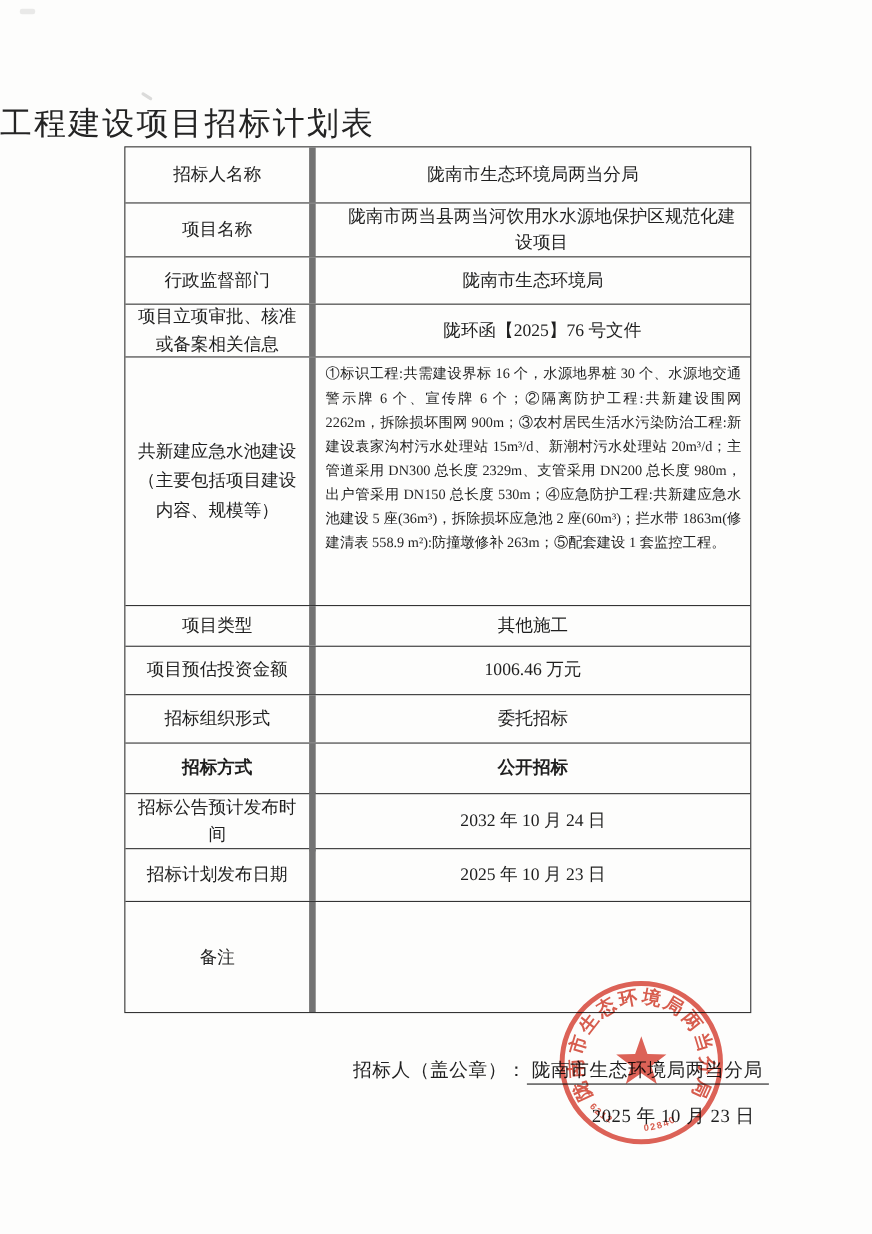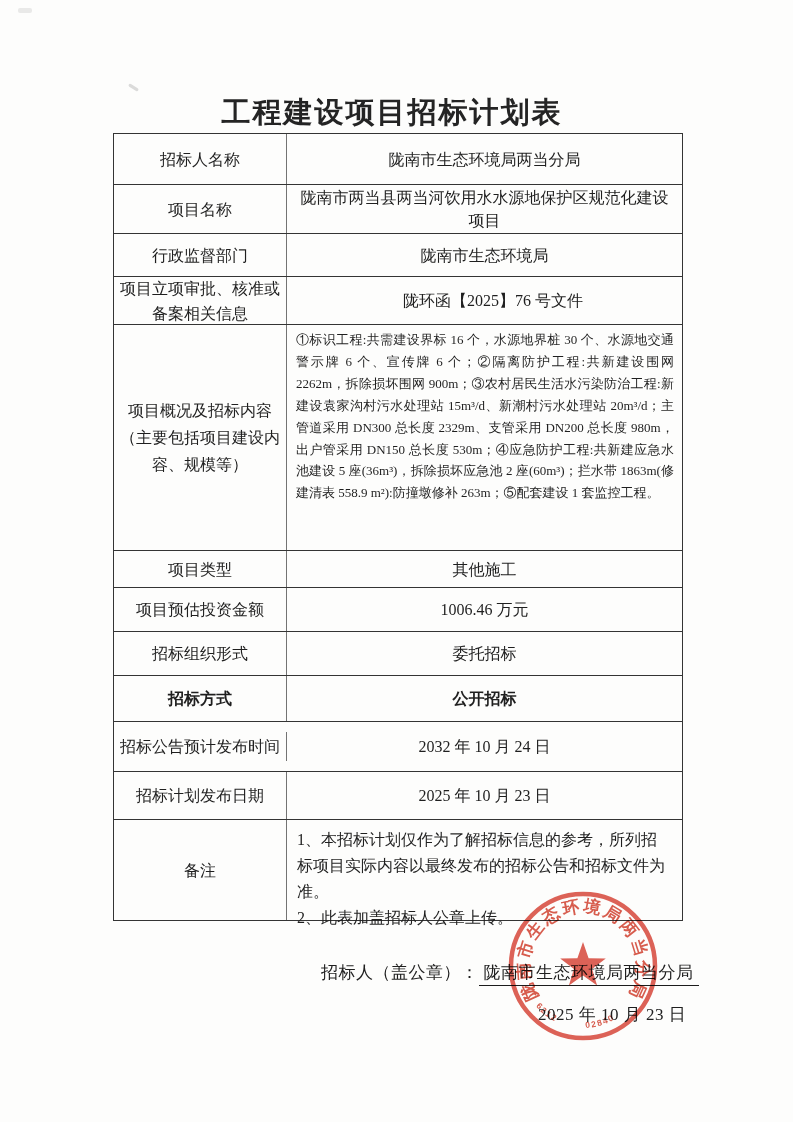--- a/index.html
+++ b/index.html
@@ -15,45 +15,45 @@
     color:#1f1f1f;
     overflow:hidden;
   }
   
   .smudge{position:absolute;background:#9a9a9a;opacity:.35;border-radius:2px;}
   .smudge-1{left:128px;top:86px;width:11px;height:3px;transform:rotate(32deg);}
   .smudge-2{left:18px;top:8px;width:14px;height:5px;opacity:.2;}
 
   .doc-title{
     position:absolute;left:0;top:93px;width:784px;
-    text-align:center;
+    text-align:left;
     font-family:"Liberation Sans","DejaVu Sans",sans-serif;
-    font-weight:700;
+    font-weight:400;
     font-size:29px;
     letter-spacing:2px;
     color:#242424;
   }
 
   .tender-table{
     position:absolute;left:113px;top:133px;
     width:570px;
     border:1px solid #343434;
     display:flex;flex-direction:column;
     box-sizing:border-box;
     font-size:16px;
   }
   .trow{display:flex;box-sizing:border-box;border-bottom:1px solid #343434;}
   .trow:last-child{border-bottom:none;}
   .tcell{box-sizing:border-box;display:flex;align-items:center;justify-content:center;
          text-align:center;line-height:23px;padding:2px 6px;}
-  .tlabel{width:173px;flex:0 0 173px;border-right:1px solid #737373;line-height:25px;}
+  .tlabel{width:173px;flex:0 0 173px;border-right:6px solid #737373;line-height:25px;}
   .tvalue{flex:1 1 auto;}
 
   .trow-1{height:51px;}
-  .trow-2{height:49px;}
+  .trow-2{height:49px;gap:16px;}
   .trow-3{height:43px;}
   .trow-4{height:48px;gap:17px;}
   .trow-5{height:226px;}
   .trow-6{height:37px;}
   .trow-7{height:44px;}
   .trow-8{height:44px;}
   .trow-9{height:46px;font-weight:bold;}
   .trow-10{height:50px;align-items:center;}
   .trow-11{height:48px;}
   .trow-12{height:100px;}
@@ -129,21 +129,21 @@
     </div>
     <div class="trow trow-3">
       <div class="tcell tlabel">行政监督部门</div>
       <div class="tcell tvalue">陇南市生态环境局</div>
     </div>
     <div class="trow trow-4">
       <div class="tcell tlabel">项目立项审批、核准或备案相关信息</div>
       <div class="tcell tvalue">陇环函【2025】76 号文件</div>
     </div>
     <div class="trow trow-5">
-      <div class="tcell tlabel">项目概况及招标内容（主要包括项目建设内容、规模等）</div>
+      <div class="tcell tlabel">共新建应急水池建设（主要包括项目建设内容、规模等）</div>
       <div class="tcell tvalue">①标识工程:共需建设界标 16 个，水源地界桩 30 个、水源地交通警示牌 6 个、宣传牌 6 个；②隔离防护工程:共新建设围网 2262m，拆除损坏围网 900m；③农村居民生活水污染防治工程:新建设袁家沟村污水处理站 15m³/d、新潮村污水处理站 20m³/d；主管道采用 DN300 总长度 2329m、支管采用 DN200 总长度 980m，出户管采用 DN150 总长度 530m；④应急防护工程:共新建应急水池建设 5 座(36m³)，拆除损坏应急池 2 座(60m³)；拦水带 1863m(修建清表 558.9 m²):防撞墩修补 263m；⑤配套建设 1 套监控工程。</div>
     </div>
     <div class="trow trow-6">
       <div class="tcell tlabel">项目类型</div>
       <div class="tcell tvalue">其他施工</div>
     </div>
     <div class="trow trow-7">
       <div class="tcell tlabel">项目预估投资金额</div>
       <div class="tcell tvalue">1006.46 万元</div>
     </div>
@@ -158,22 +158,20 @@
     <div class="trow trow-10">
       <div class="tcell tlabel">招标公告预计发布时间</div>
       <div class="tcell tvalue">2032 年 10 月 24 日</div>
     </div>
     <div class="trow trow-11">
       <div class="tcell tlabel">招标计划发布日期</div>
       <div class="tcell tvalue">2025 年 10 月 23 日</div>
     </div>
     <div class="trow trow-12">
       <div class="tcell tlabel">备注</div>
-      <div class="tcell tvalue">1、本招标计划仅作为了解招标信息的参考，所列招标项目实际内容以最终发布的招标公告和招标文件为准。
-2、此表加盖招标人公章上传。</div>
     </div>
   </div>
 
   <div class="signer-line">
     <span>招标人（盖公章）：</span><span class="signer-name">陇南市生态环境局两当分局</span>
   </div>
 
   <div class="doc-date">2025 年 10 月 23 日</div>
 
   <svg class="seal-svg" viewBox="0 0 160 160" xmlns="http://www.w3.org/2000/svg">

